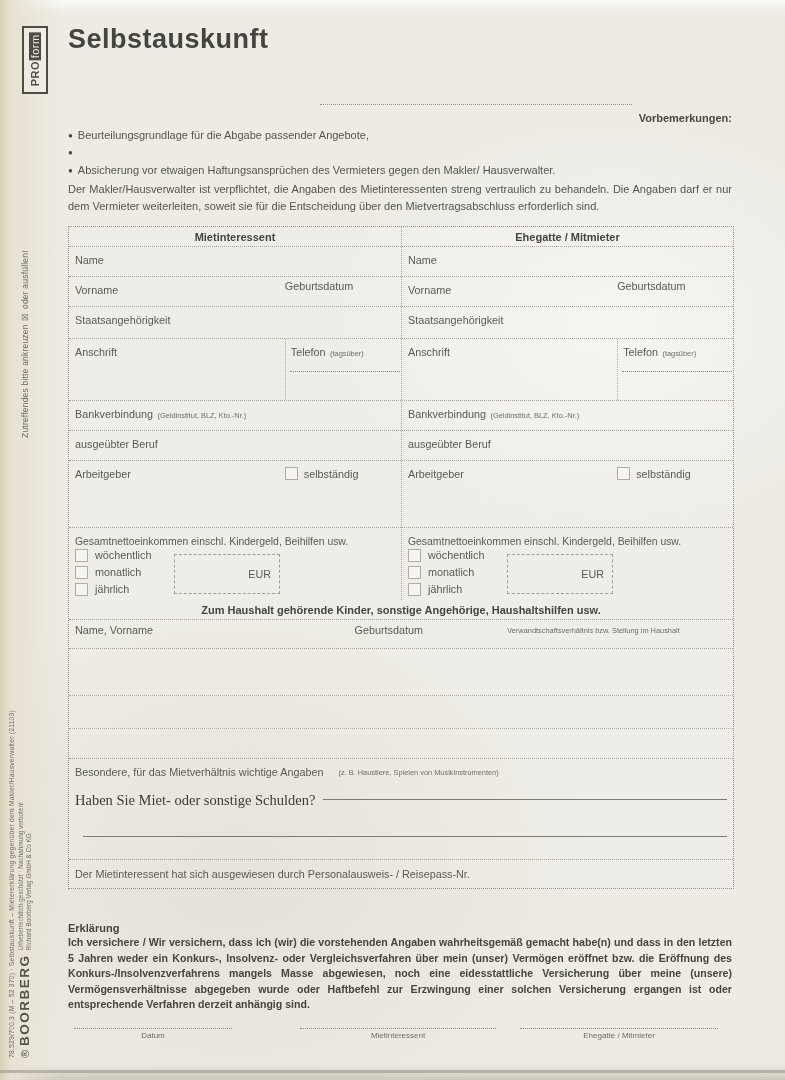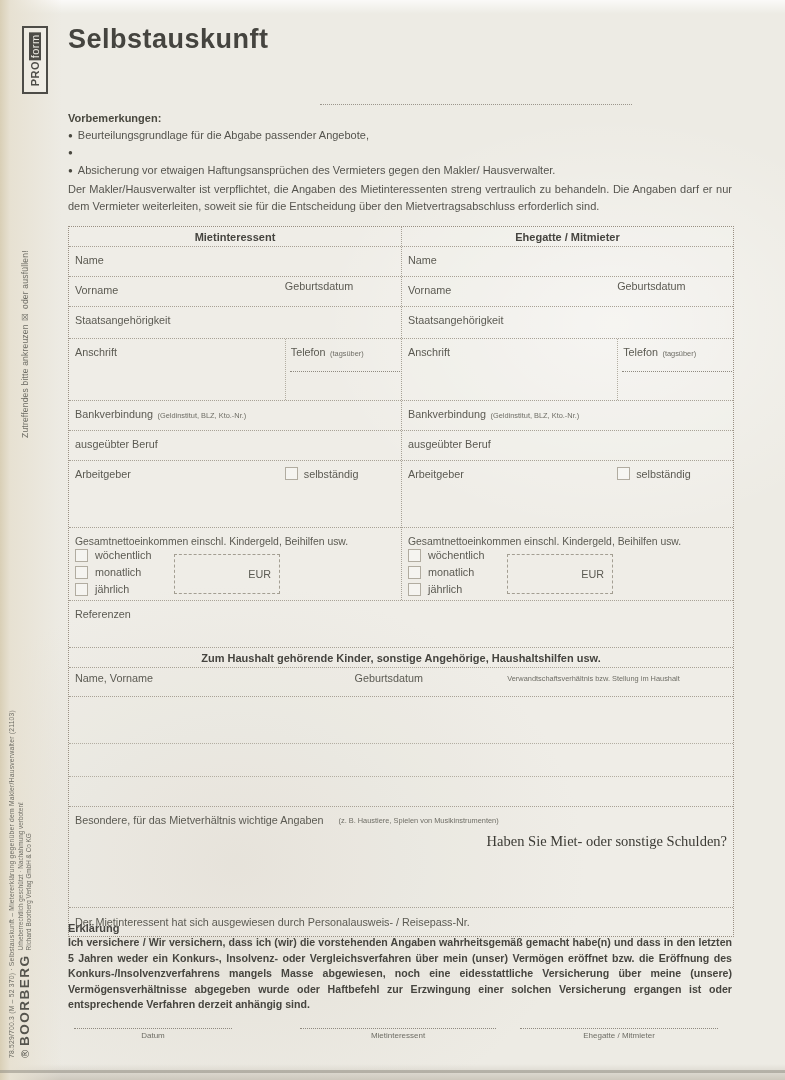--- a/index.html
+++ b/index.html
@@ -41,21 +41,21 @@
   .brand-reg{font-size:11px;color:#55544d;}
   .brand-name{font-size:13.5px;font-weight:bold;letter-spacing:1.5px;color:#55544d;}
   .brand-small{display:flex;flex-direction:column;font-size:6.4px;line-height:7.5px;color:#6e6d65;white-space:nowrap;}
 
   
   .content{position:absolute;left:68px;top:0;width:664px;}
   .page-title{position:absolute;top:24px;left:0;font-size:27px;font-weight:bold;color:#45443f;letter-spacing:.5px;}
   .stamp-line{position:absolute;top:104px;left:252px;width:312px;border-top:1px dotted #9b968c;}
 
   .vorb{position:absolute;top:110px;left:0;width:664px;font-size:11px;line-height:17px;color:#55544e;}
-  .vorb-heading{font-weight:bold;color:#49483f;}
+  .vorb-heading{font-weight:bold;color:#49483f;text-align:right;}
   .bullet{display:flex;align-items:baseline;}
   .bullet-glyph{font-size:8px;margin-right:5px;position:relative;top:-1px;color:#49483f;}
   .vorb-note{margin-top:1px;text-align:justify;}
 
   
   .main-box{position:absolute;top:226px;left:0;width:664px;border:1px dotted #998f82;background:rgba(255,255,255,.12);}
   .two-col{display:grid;grid-template-columns:332px 332px;}
   .person-col{position:relative;}
   .person-col.second{border-left:1px dotted #a8a296;}
   .row{position:relative;border-bottom:1px dotted #a8a296;box-sizing:border-box;}
@@ -87,21 +87,21 @@
   .hh-title{height:19px;display:flex;align-items:center;justify-content:center;font-size:11px;font-weight:bold;color:#45443f;border-bottom:1px dotted #a8a296;}
   .hh-labels{position:relative;height:28px;border-bottom:1px dotted #a8a296;}
   .hh-l1{position:absolute;left:6px;top:4px;}
   .hh-l2{position:absolute;left:43%;top:4px;}
   .hh-l3{position:absolute;left:66%;top:6px;}
   .hh-row1{height:46px;border-bottom:1px dotted #b3aea2;}
   .hh-row2{height:32px;border-bottom:1px dotted #b3aea2;}
   .hh-row3{height:29px;border-bottom:1px dotted #a8a296;}
 
   .bes-row{height:26px;display:flex;align-items:center;gap:15px;padding:0 6px;}
-  .q-row{height:31px;display:flex;align-items:flex-end;padding:0 6px 6px 6px;flex-direction:column;}
+  .q-row{height:31px;display:flex;align-items:center;padding:0 6px 6px 6px;}
   .q-text{font-family:"Liberation Serif",serif;font-size:14.5px;color:#3c3b35;white-space:nowrap;}
   .q-line{flex:1;border-bottom:1.3px solid #7e7b73;margin-left:8px;margin-bottom:2px;}
   .ausweis-row{height:28px;border-top:1px dotted #a8a296;display:flex;align-items:center;padding:0 6px;}
 
   .erkl{position:absolute;top:922px;left:0;width:664px;}
   .erkl-heading{font-size:11px;font-weight:bold;color:#454440;margin-bottom:1px;}
   .erkl-text{font-size:10.6px;font-weight:600;line-height:15.5px;color:#46453f;text-align:justify;}
 
   .sigs{position:absolute;top:1028px;left:0;width:664px;height:36px;}
   .sig{position:absolute;top:0;}
@@ -274,23 +274,20 @@
               <span class="lbl">jährlich</span>
             </div>
           </div>
           <div class="eur-box">
             <span class="eur-lbl">EUR</span>
           </div>
         </div>
       </div>
     </div>
 
-    <div class="row r-referenzen pad">
-      <span class="lbl">Referenzen</span>
-    </div>
 
     <div class="hh-title">Zum Haushalt gehörende Kinder, sonstige Angehörige, Haushaltshilfen usw.</div>
     <div class="hh-labels">
       <span class="lbl hh-l1">Name, Vorname</span>
       <span class="lbl hh-l2">Geburtsdatum</span>
       <span class="lbl-sm hh-l3">Verwandtschaftsverhältnis bzw. Stellung im Haushalt</span>
     </div>
     <div class="hh-row1"></div>
     <div class="hh-row2"></div>
     <div class="hh-row3"></div>

